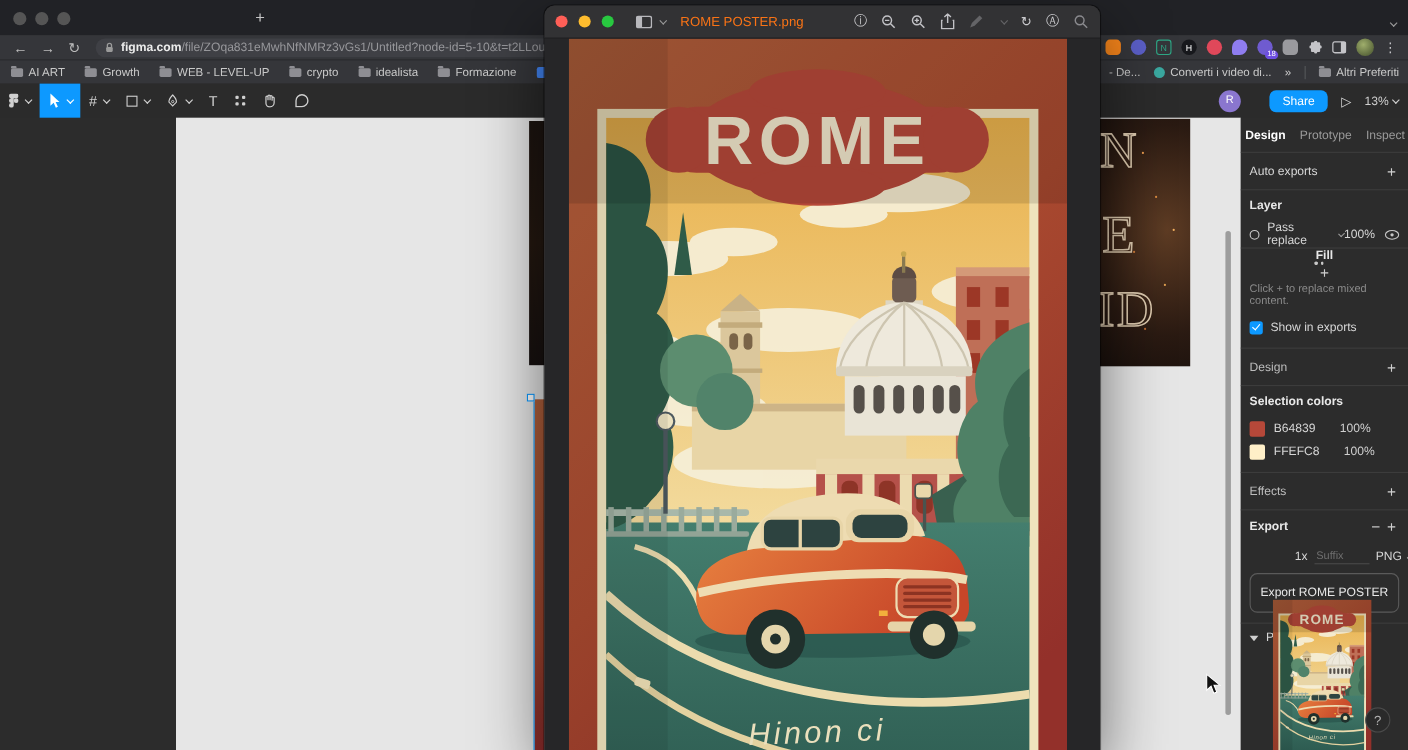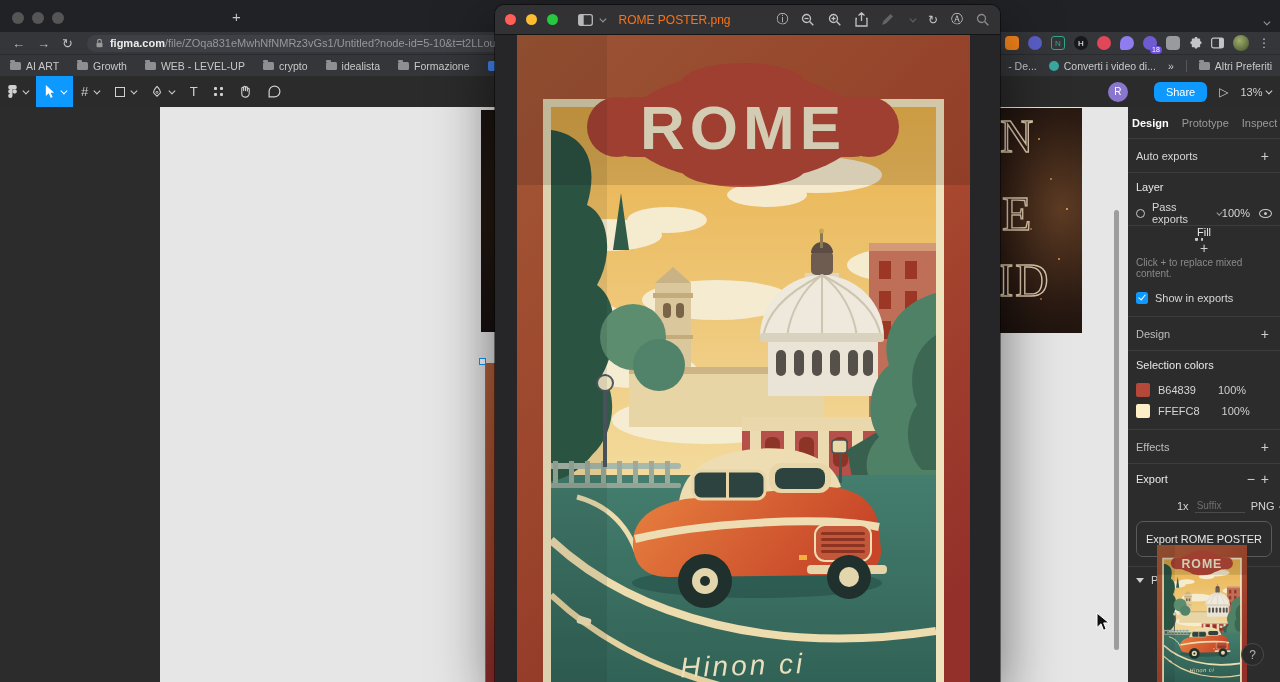--- a/index.html
+++ b/index.html
@@ -54,21 +54,21 @@
   .cursor{left:1096px;top:612px;z-index:70;}
   .helpbtn{left:1241px;top:643px;width:23px;height:23px;border-radius:50%;background:#2a2a2a;border:1px solid #4a4a4a;color:#b5b5b5;font-size:12px;display:flex;align-items:center;justify-content:center;z-index:60;}
   
   .inspector{left:1128px;top:107px;width:152px;height:575px;background:#2c2c2c;color:#d6d6d6;font-size:11px;}
   .insp-tabs{height:31px;display:flex;align-items:center;gap:13px;padding:0 4px;}
   .insp-tabs .on{color:#fff;font-weight:bold;}
   .insp-tabs .off{color:#9a9a9a;}
   .hr{height:1px;background:#3c3c3c;margin:0;}
   .sec{padding:0 8px;}
   .srow{display:flex;align-items:center;height:33px;}
-  .srow .lbl{font-weight:normal;color:#e8e8e8;}
+  .srow .lbl{font-weight:bold;color:#e8e8e8;}
   .grow{flex:1;}
   .pbtn{color:#cfcfcf;font-size:14px;padding:0 3px;}
   .hint{color:#8a8a8a;font-size:10px;padding:1px 0 7px;}
   .chk{width:12px;height:12px;background:#0d99ff;border-radius:2.5px;position:relative;margin-right:7px;flex:none;}
   .chk:after{content:"";position:absolute;left:3.5px;top:1px;width:3px;height:6px;border-right:1.6px solid #fff;border-bottom:1.6px solid #fff;transform:rotate(40deg);}
   .swrow{display:flex;align-items:center;height:21px;gap:8px;}
   .swatch{width:14px;height:14px;border-radius:2px;flex:none;}
   .pct{margin-left:14px;color:#cfcfcf;}
   .blendcirc{width:9px;height:9px;border:1.2px solid #c8c8c8;border-radius:50%;margin-right:7px;flex:none;}
   .eye{width:13px;height:9px;border:1.2px solid #c8c8c8;border-radius:50%;position:relative;flex:none;}
@@ -276,21 +276,21 @@
           <span class="pbtn">+</span>
         </div>
       </div>
     <div class="hr"></div>
     <div class="sec">
       <div class="srow" style="height:28px;">
           <span class="lbl">Layer</span>
         </div>
       <div class="srow" style="height:24px;">
         <span class="blendcirc"></span>
-        <span>Pass exports</span>
+        <span>Pass replace</span>
           <span class="chev" style="color:#9a9a9a;"></span>
         <span class="grow"></span>
         <span>100%</span>
         <span class="eye" style="margin-left:9px;"></span>
       </div>
     </div>
     <div class="hr"></div>
     <div class="sec">
       <div class="srow" style="height:30px;flex-direction:column;">
           <span class="lbl">Fill</span>

